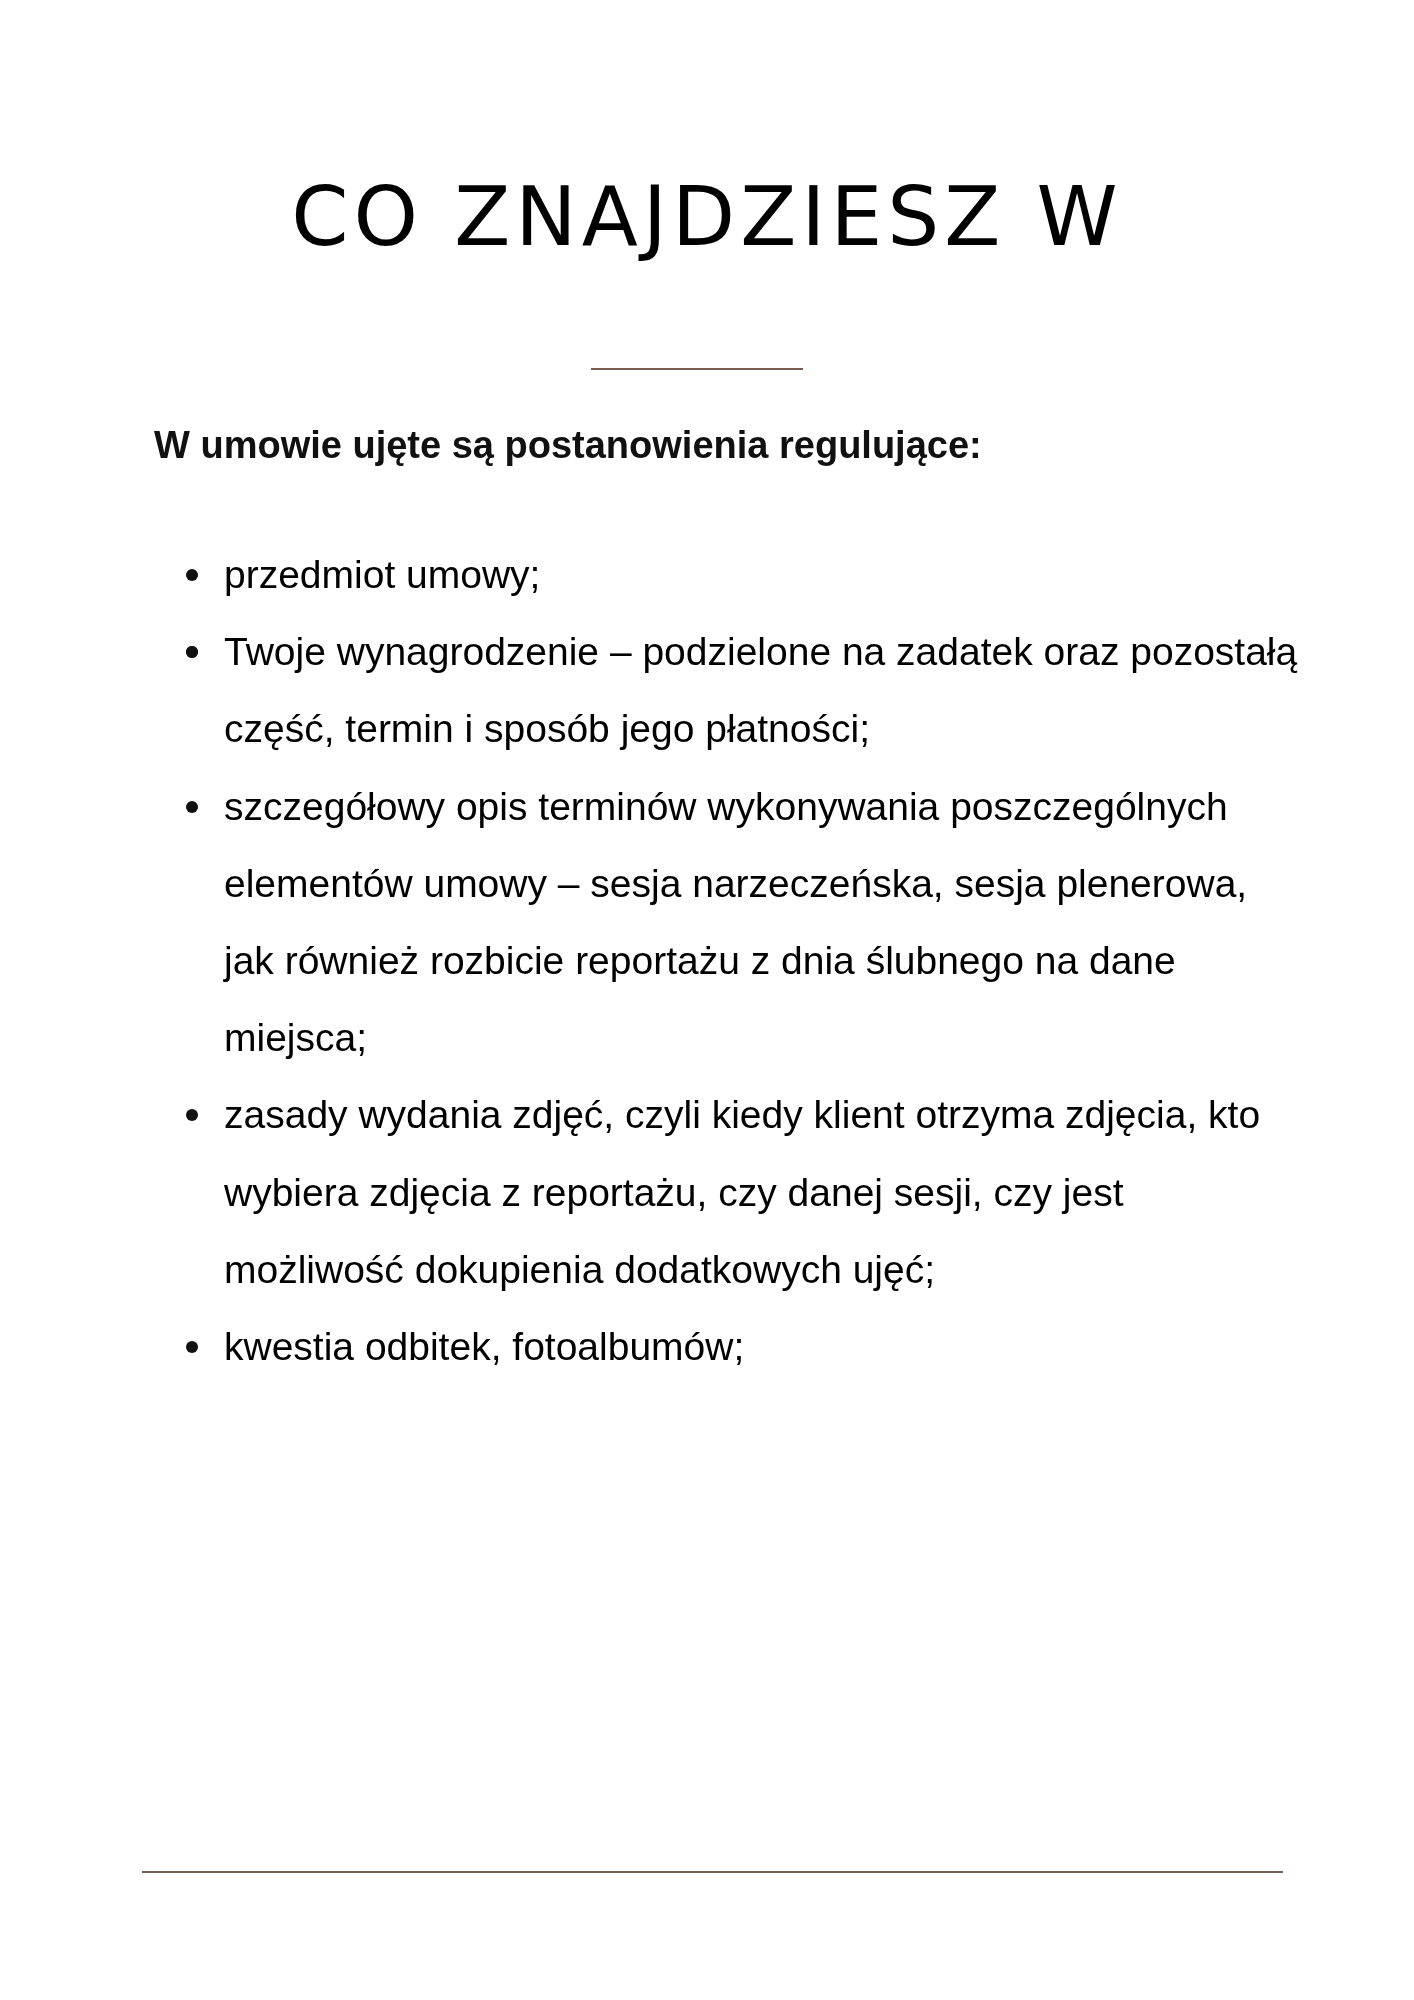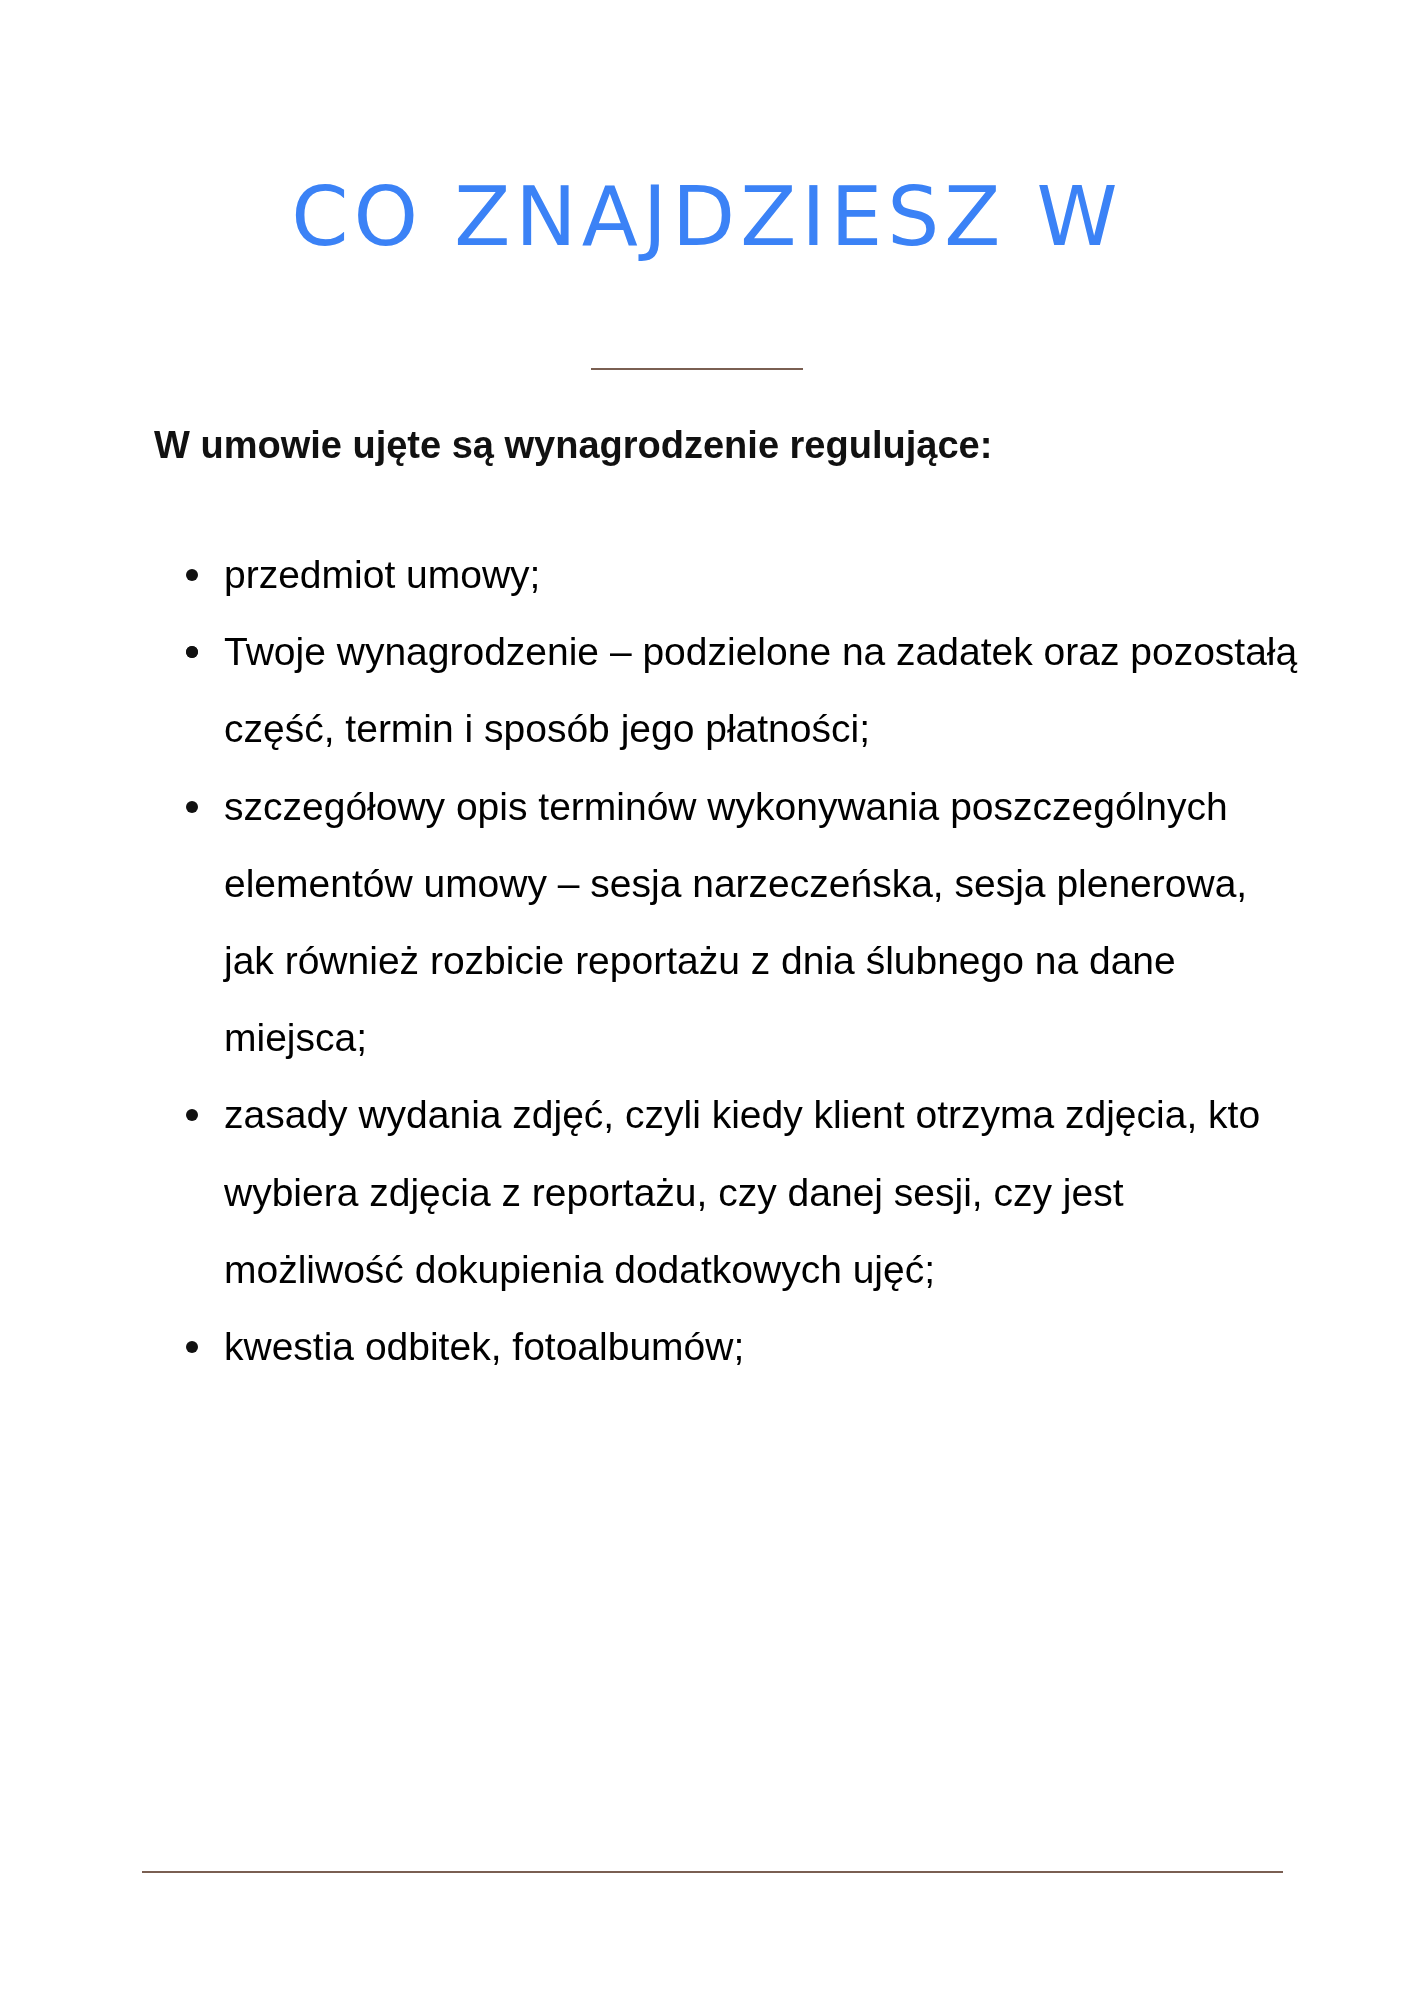--- a/index.html
+++ b/index.html
@@ -1,19 +1,19 @@
 <!DOCTYPE html>
 <html><head>
 <meta charset="utf-8">
 <style>
   html, body { margin: 0; padding: 0; background: #ffffff; }
   body { width: 1414px; height: 2000px; position: relative; overflow: hidden; }
   .title {
     position: absolute; left: 0; top: 168px; width: 1414px;
-    text-align: center; color: #3b82f6;
+    text-align: center; color: #000000;
     font-family: "DejaVu Sans", sans-serif; font-weight: normal;
     font-size: 82px; line-height: 98px; letter-spacing: 5px;
     margin: 0; transform: scaleY(1.0);
   }
   .title .line { display: block; }
   .short-rule {
     position: absolute; left: 591px; top: 368px; width: 212px; height: 2px;
     background: #7a5f52;
   }
   .subheading {
@@ -38,21 +38,21 @@
   }
 </style>
 </head>
 <body>
 
 <h1 class="title">
   <span class="line">CO ZNAJDZIESZ W</span>
 </h1>
 <div class="short-rule"></div>
 
-<p class="subheading">W umowie ujęte są wynagrodzenie regulujące:</p>
+<p class="subheading">W umowie ujęte są postanowienia regulujące:</p>
 
 <ul class="items">
   <li><span class="bullet"></span><span>przedmiot umowy;</span></li>
   <li><span class="bullet"></span></li>
   <li><span class="bullet"></span><span>Twoje wynagrodzenie – podzielone na zadatek oraz pozostałą część, termin i sposób jego płatności;</span></li>
   <li><span class="bullet"></span><span>szczegółowy opis terminów wykonywania poszczególnych elementów umowy – sesja narzeczeńska, sesja plenerowa, jak również rozbicie reportażu z dnia ślubnego na dane miejsca;</span></li>
   <li><span class="bullet"></span><span>zasady wydania zdjęć, czyli kiedy klient otrzyma zdjęcia, kto wybiera zdjęcia z reportażu, czy danej sesji, czy jest możliwość dokupienia dodatkowych ujęć;</span></li>
   <li><span class="bullet"></span><span>kwestia odbitek, fotoalbumów;</span></li>
 </ul>
 

